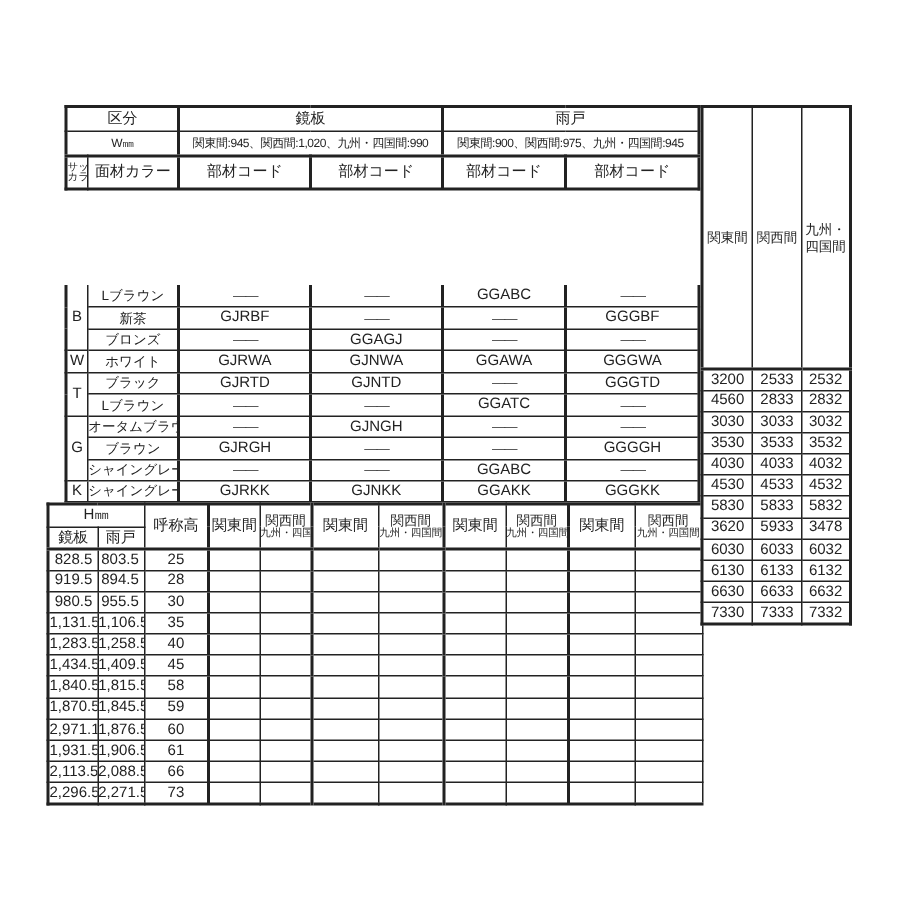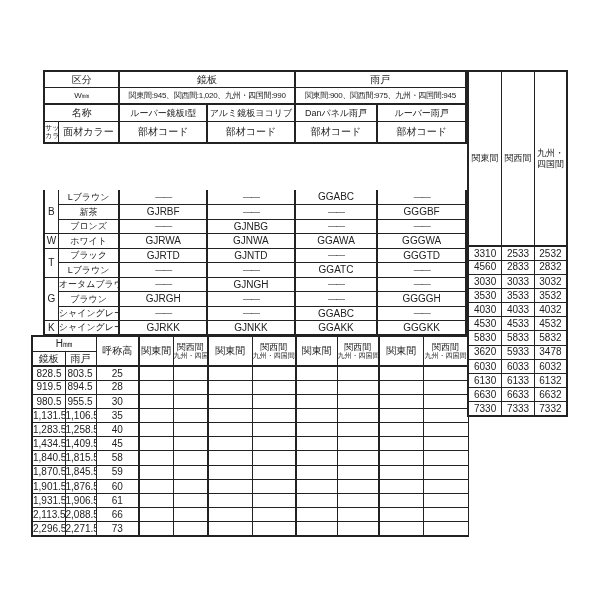--- a/index.html
+++ b/index.html
@@ -81,27 +81,20 @@
         <tr class="r1">
       <td colspan="2">区分</td>
       <td colspan="2" class="prod">鏡板</td>
       <td colspan="2" class="prod">雨戸</td>
     </tr>
     <tr class="wrow">
       <td colspan="2">W㎜</td>
       <td colspan="2" class="prod">関東間:945、関西間:1,020、九州・四国間:990</td>
       <td colspan="2" class="prod">関東間:900、関西間:975、九州・四国間:945</td>
     </tr>
-    <tr class="nrow">
-      <td colspan="2" style="font-size:10px">名称</td>
-      <td class="prod">ルーバー鏡板I型</td>
-      <td class="prod">アルミ鏡板ヨコリブ</td>
-      <td class="prod">Danパネル雨戸</td>
-      <td class="prod">ルーバー雨戸</td>
-    </tr>
     <tr class="hdrrow">
       <td class="sash">
         <span>サッシ</span><br>
         <span>カラー</span>
       </td>
       <td>面材カラー</td>
       <td class="prod">部材コード</td>
       <td class="prod">部材コード</td>
       <td class="prod">部材コード</td>
       <td class="prod">部材コード</td>
@@ -130,21 +123,21 @@
     <tr class="dot">
       <td class="cname">新茶</td>
       <td class="prod">GJRBF</td>
       <td class="prod dash">——</td>
       <td class="prod dash">——</td>
       <td class="prod">GGGBF</td>
     </tr>
     <tr>
       <td class="cname">ブロンズ</td>
       <td class="prod dash">——</td>
-      <td class="prod">GJNBG</td>
+      <td class="prod">GGAGJ</td>
       <td class="prod dash">——</td>
       <td class="prod dash">——</td>
     </tr>
     <tr>
       <td class="letter">W</td>
       <td class="cname">ホワイト</td>
       <td class="prod">GJRWA</td>
       <td class="prod">GJNWA</td>
       <td class="prod">GGAWA</td>
       <td class="prod">GGGWA</td>
@@ -339,21 +332,21 @@
           <td class="thickL"></td>
           <td></td>
           <td class="thickL"></td>
           <td></td>
           <td class="thickL"></td>
           <td></td>
           <td class="thickL"></td>
           <td></td>
         </tr>
     <tr class="dr">
-          <td class="num">1,901.5</td>
+          <td class="num">2,971.1</td>
           <td class="num">1,876.5</td>
           <td>60</td>
           <td class="thickL"></td>
           <td></td>
           <td class="thickL"></td>
           <td></td>
           <td class="thickL"></td>
           <td></td>
           <td class="thickL"></td>
           <td></td>
@@ -409,21 +402,21 @@
     <tbody>
     <tr class="vhdr">
       <td>関東間</td>
       <td>関西間</td>
       <td>
         <span>九州・</span><br>
         <span>四国間</span>
       </td>
     </tr>
     <tr class="dr">
-          <td>3310</td>
+          <td>3200</td>
           <td>2533</td>
           <td>2532</td>
         </tr>
     <tr class="dr">
           <td>4560</td>
           <td>2833</td>
           <td>2832</td>
         </tr>
     <tr class="dr">
           <td>3030</td>

